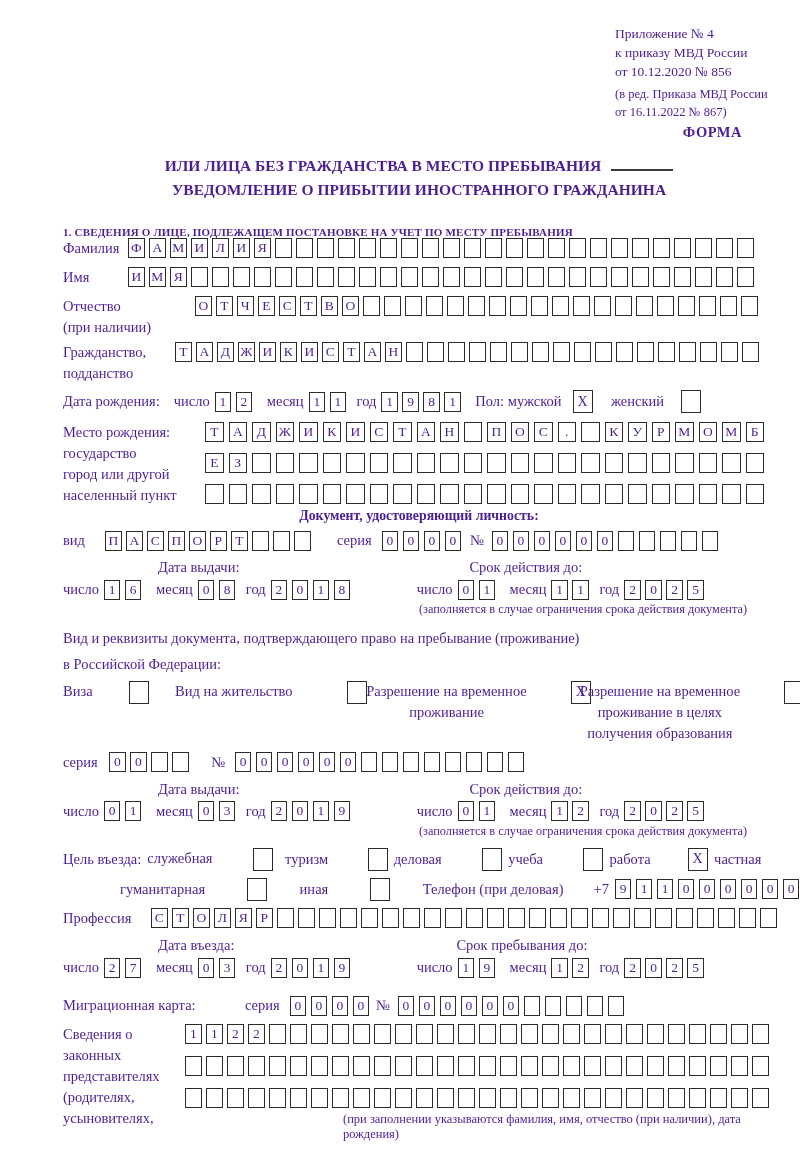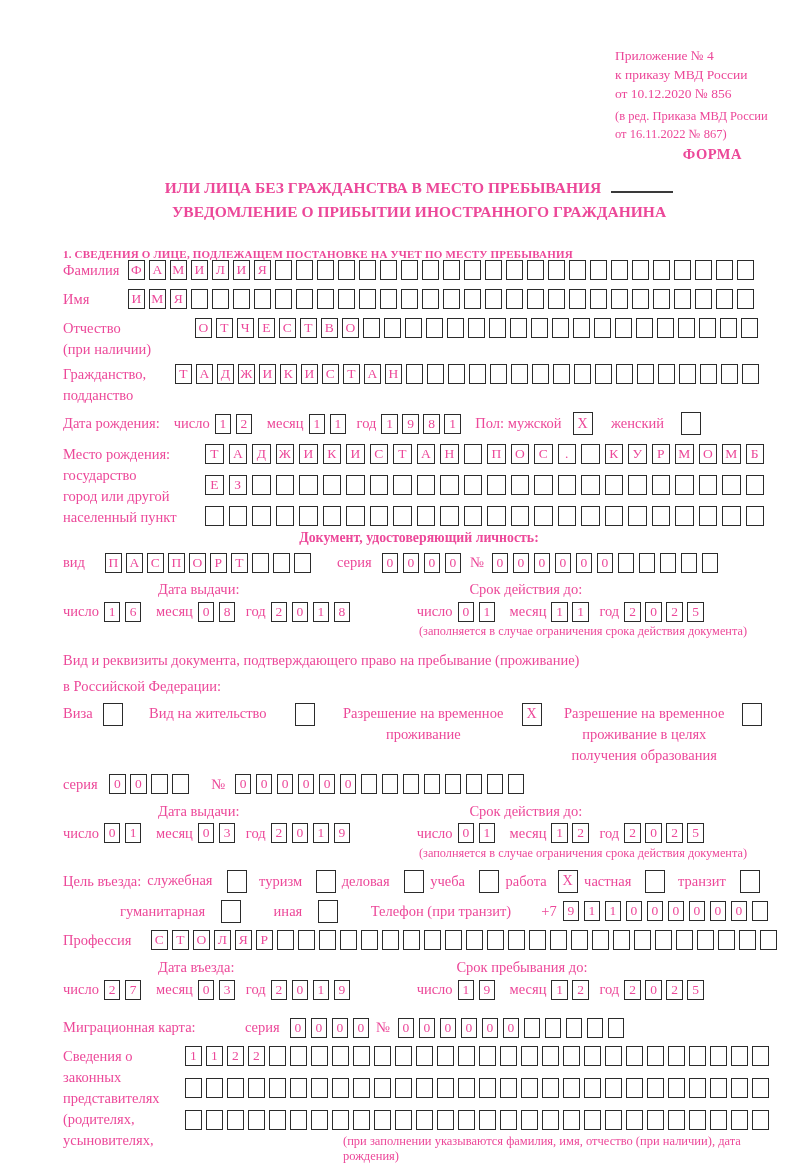--- a/index.html
+++ b/index.html
@@ -1,20 +1,20 @@
 <!DOCTYPE html>
 <html><head>
 <meta charset="utf-8">
 <style>
   * { margin:0; padding:0; box-sizing:border-box; }
   html,body { background:#fff; }
   .page {
-    width:800px; height:1163px; background:#fff; color:#ec4899;
+    width:800px; height:1163px; background:#fff; color:#4c1d95;
     font-family:"Liberation Serif","DejaVu Serif",serif;
-    padding:46px 25px 0 63px; overflow:hidden; position:relative;
+    padding:24px 25px 0 63px; overflow:hidden; position:relative;
   }
   .hdr { margin-left:552px; font-size:13.5px; line-height:1.42; }
   .hdr-sub { margin-left:552px; font-size:12.5px; line-height:1.4; margin-top:5px; }
   .forma { text-align:right; padding-right:33px; font-weight:bold; font-size:14.5px; margin-top:3px; letter-spacing:.5px; }
   .title { text-align:center; font-weight:bold; font-size:15.5px; line-height:1.5; margin-top:13px; }
   .title-underline { display:inline-block; width:62px; border-bottom:2px solid #3a3a3a; margin-left:10px; }
   .sec1 { font-weight:bold; font-size:11px; margin-top:25px; letter-spacing:.2px; }
 
   .frow { display:flex; align-items:flex-start; margin-bottom:8px; }
   .lbl { font-size:14.5px; flex:none; line-height:1.45; }
@@ -28,21 +28,21 @@
   .cbox .cell { width:20px; height:23px; font-size:14px; }
   .mr6{margin-right:6px;} .mr10{margin-right:10px;} .mr14{margin-right:14px;}
   .dgroup { display:inline-flex; align-items:center; }
   .dgroup .lbl { margin-right:5px; }
   .dhead { display:flex; font-size:14.5px; margin-bottom:3px; }
   .note { font-size:12.3px; text-align:right; padding-right:28px; margin-top:1px; margin-bottom:9px; }
   .intro { font-size:14.5px; line-height:1.75; margin-top:4px; }
   .ctr { text-align:center; }
   .stack { display:flex; flex-direction:column; }
   .doc-heading { text-align:center; font-weight:bold; font-size:13.8px; margin:2px 0 6px 0; }
-  .opt { display:inline-flex; align-items:flex-start; }
+  .opt { display:inline-flex; align-items:flex-start;gap:26px; }
   .opt .lbl { margin-right:6px; }
   .rep-note { font-size:12.5px; margin-left:158px; margin-top:4px; }
 </style>
 </head>
 <body>
 
 <div class="page">
 
   <div class="hdr">
     <div>Приложение № 4</div>
@@ -600,21 +600,21 @@
         <span class="cells cbox" style="margin-left:10px">
           <span class="cell"></span>
         </span>
       </span>
     <span class="opt" style="align-items:center; margin-left:28px">
         <span class="lbl">иная</span>
         <span class="cells cbox" style="margin-left:10px">
           <span class="cell"></span>
         </span>
       </span>
-    <span class="lbl" style="margin-left:28px">Телефон (при транзит)</span>
+    <span class="lbl" style="margin-left:28px">Телефон (при деловая)</span>
     <span class="lbl" style="margin-left:30px; margin-right:6px">+7</span>
     <span class="cells">
         <span class="cell">9</span>
         <span class="cell">1</span>
         <span class="cell">1</span>
         <span class="cell">0</span>
         <span class="cell">0</span>
         <span class="cell">0</span>
         <span class="cell">0</span>
         <span class="cell">0</span>

